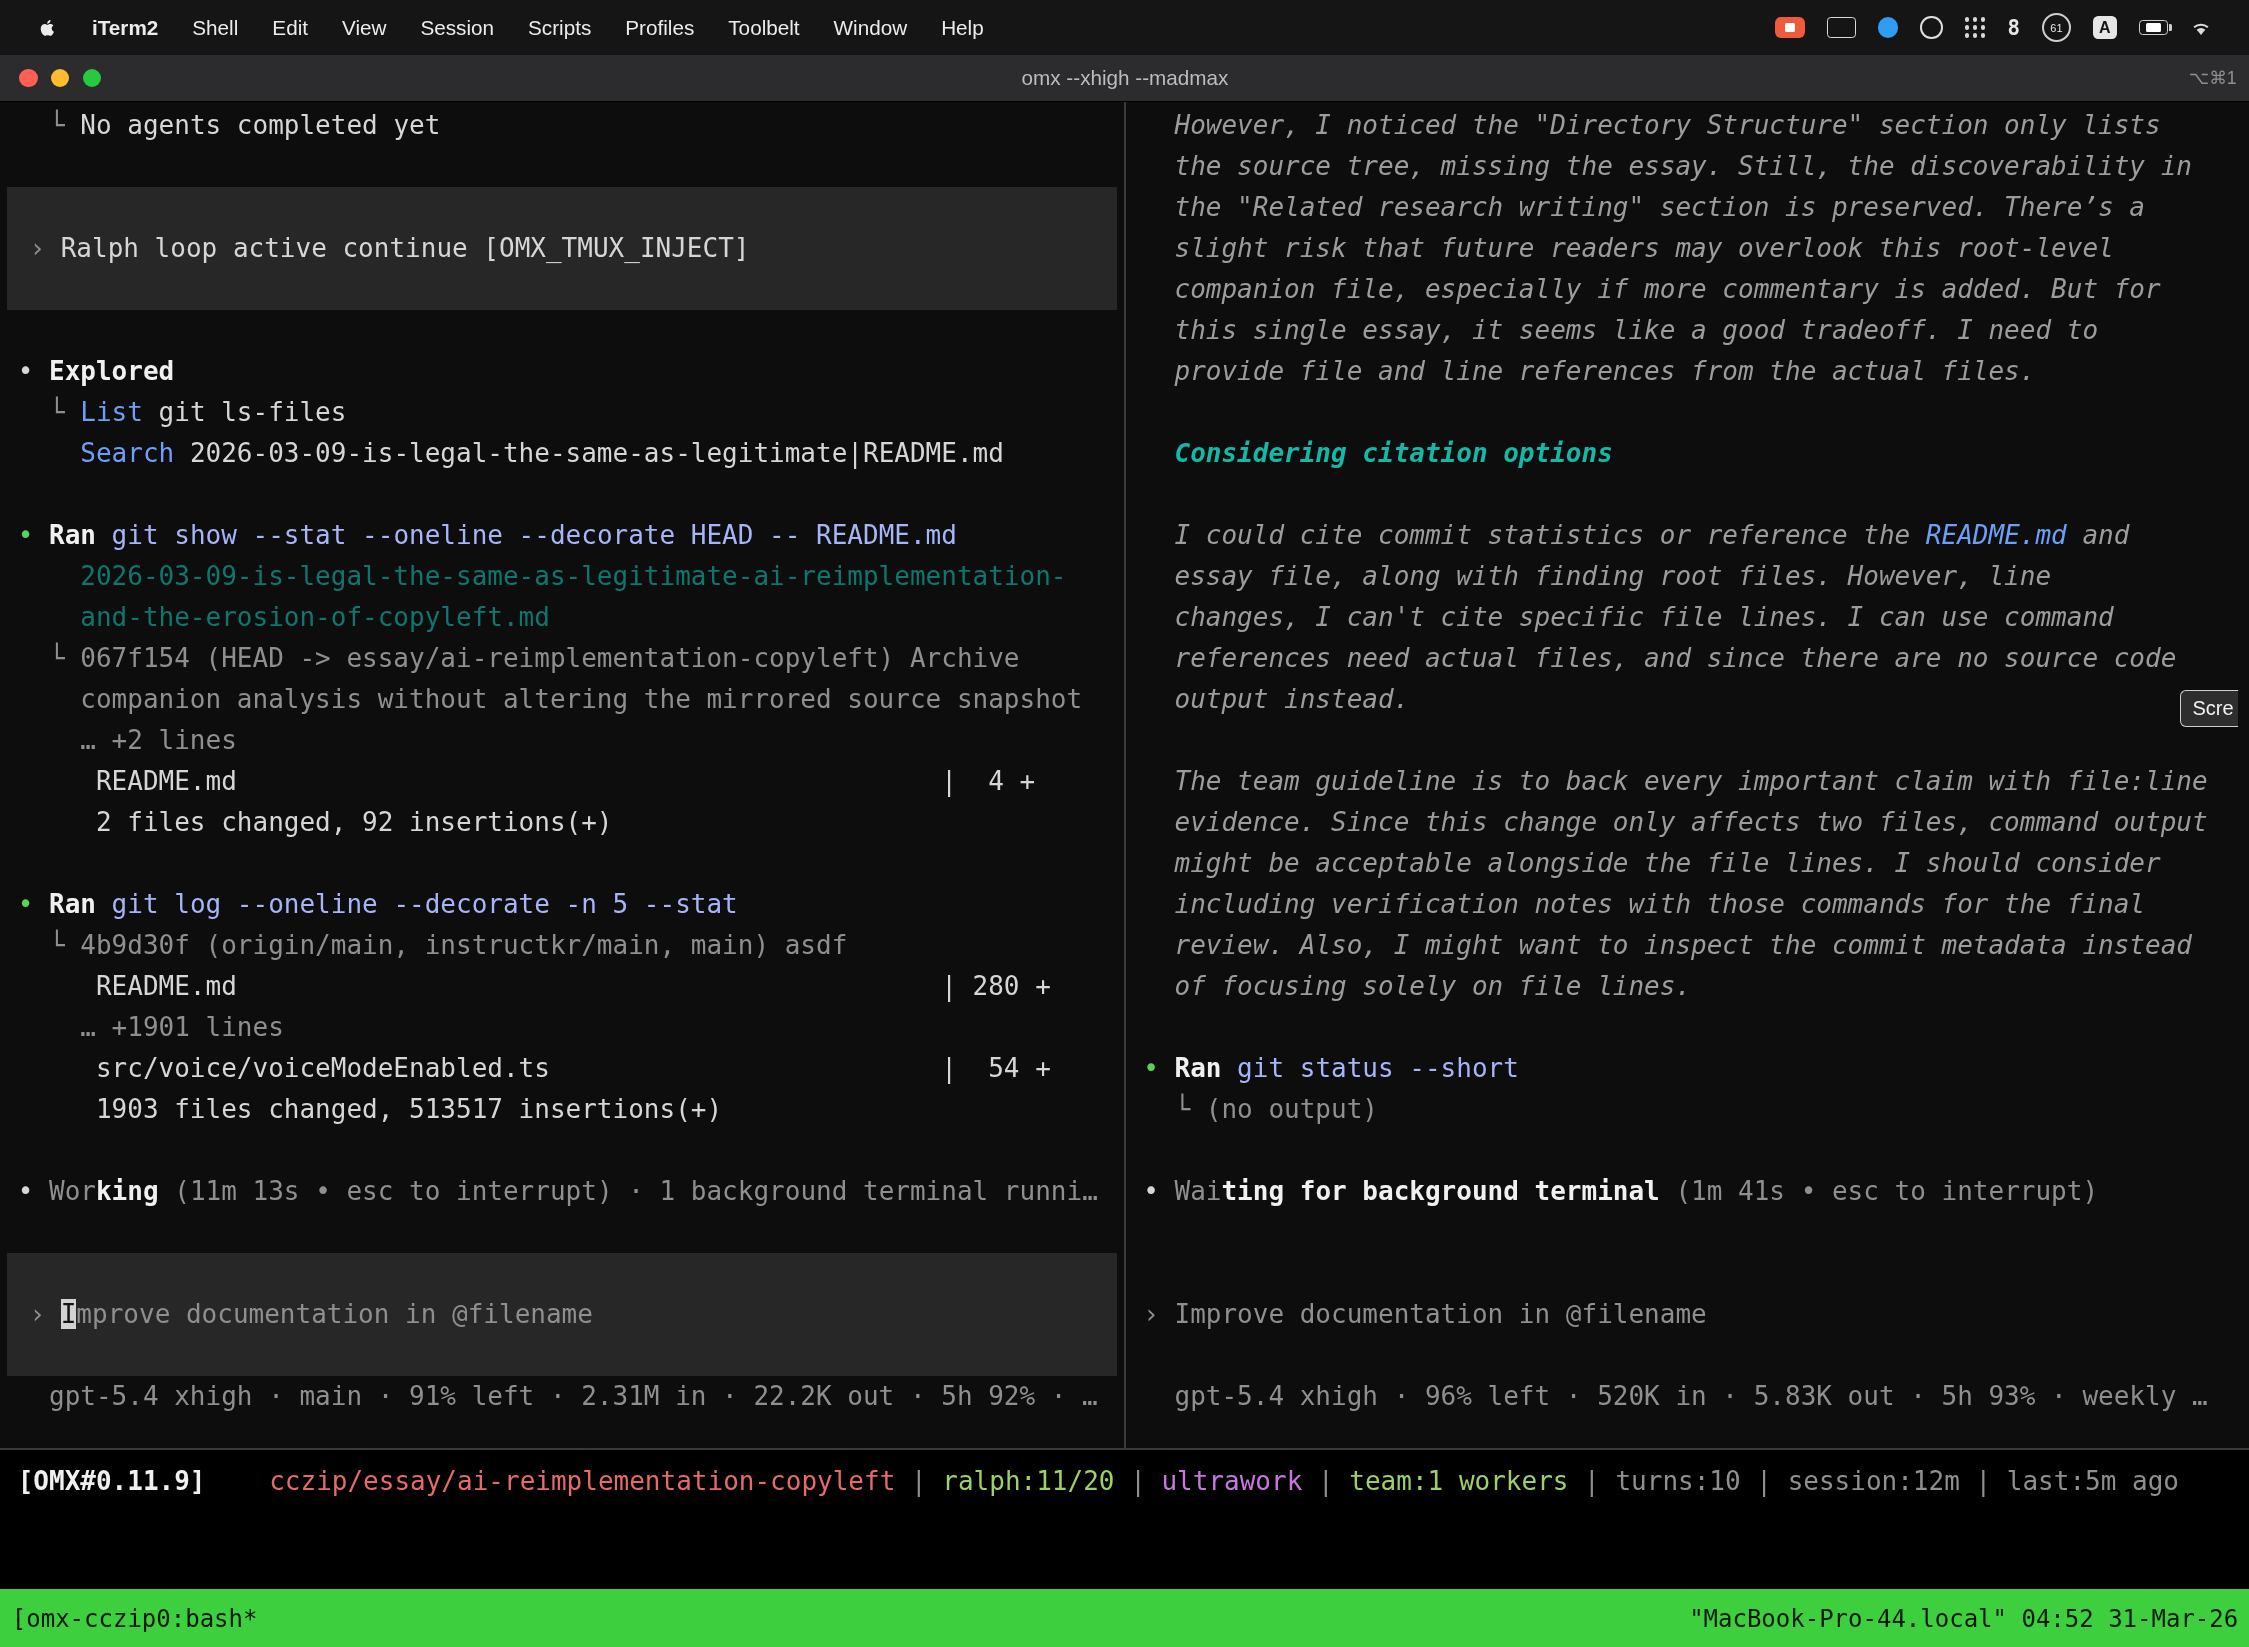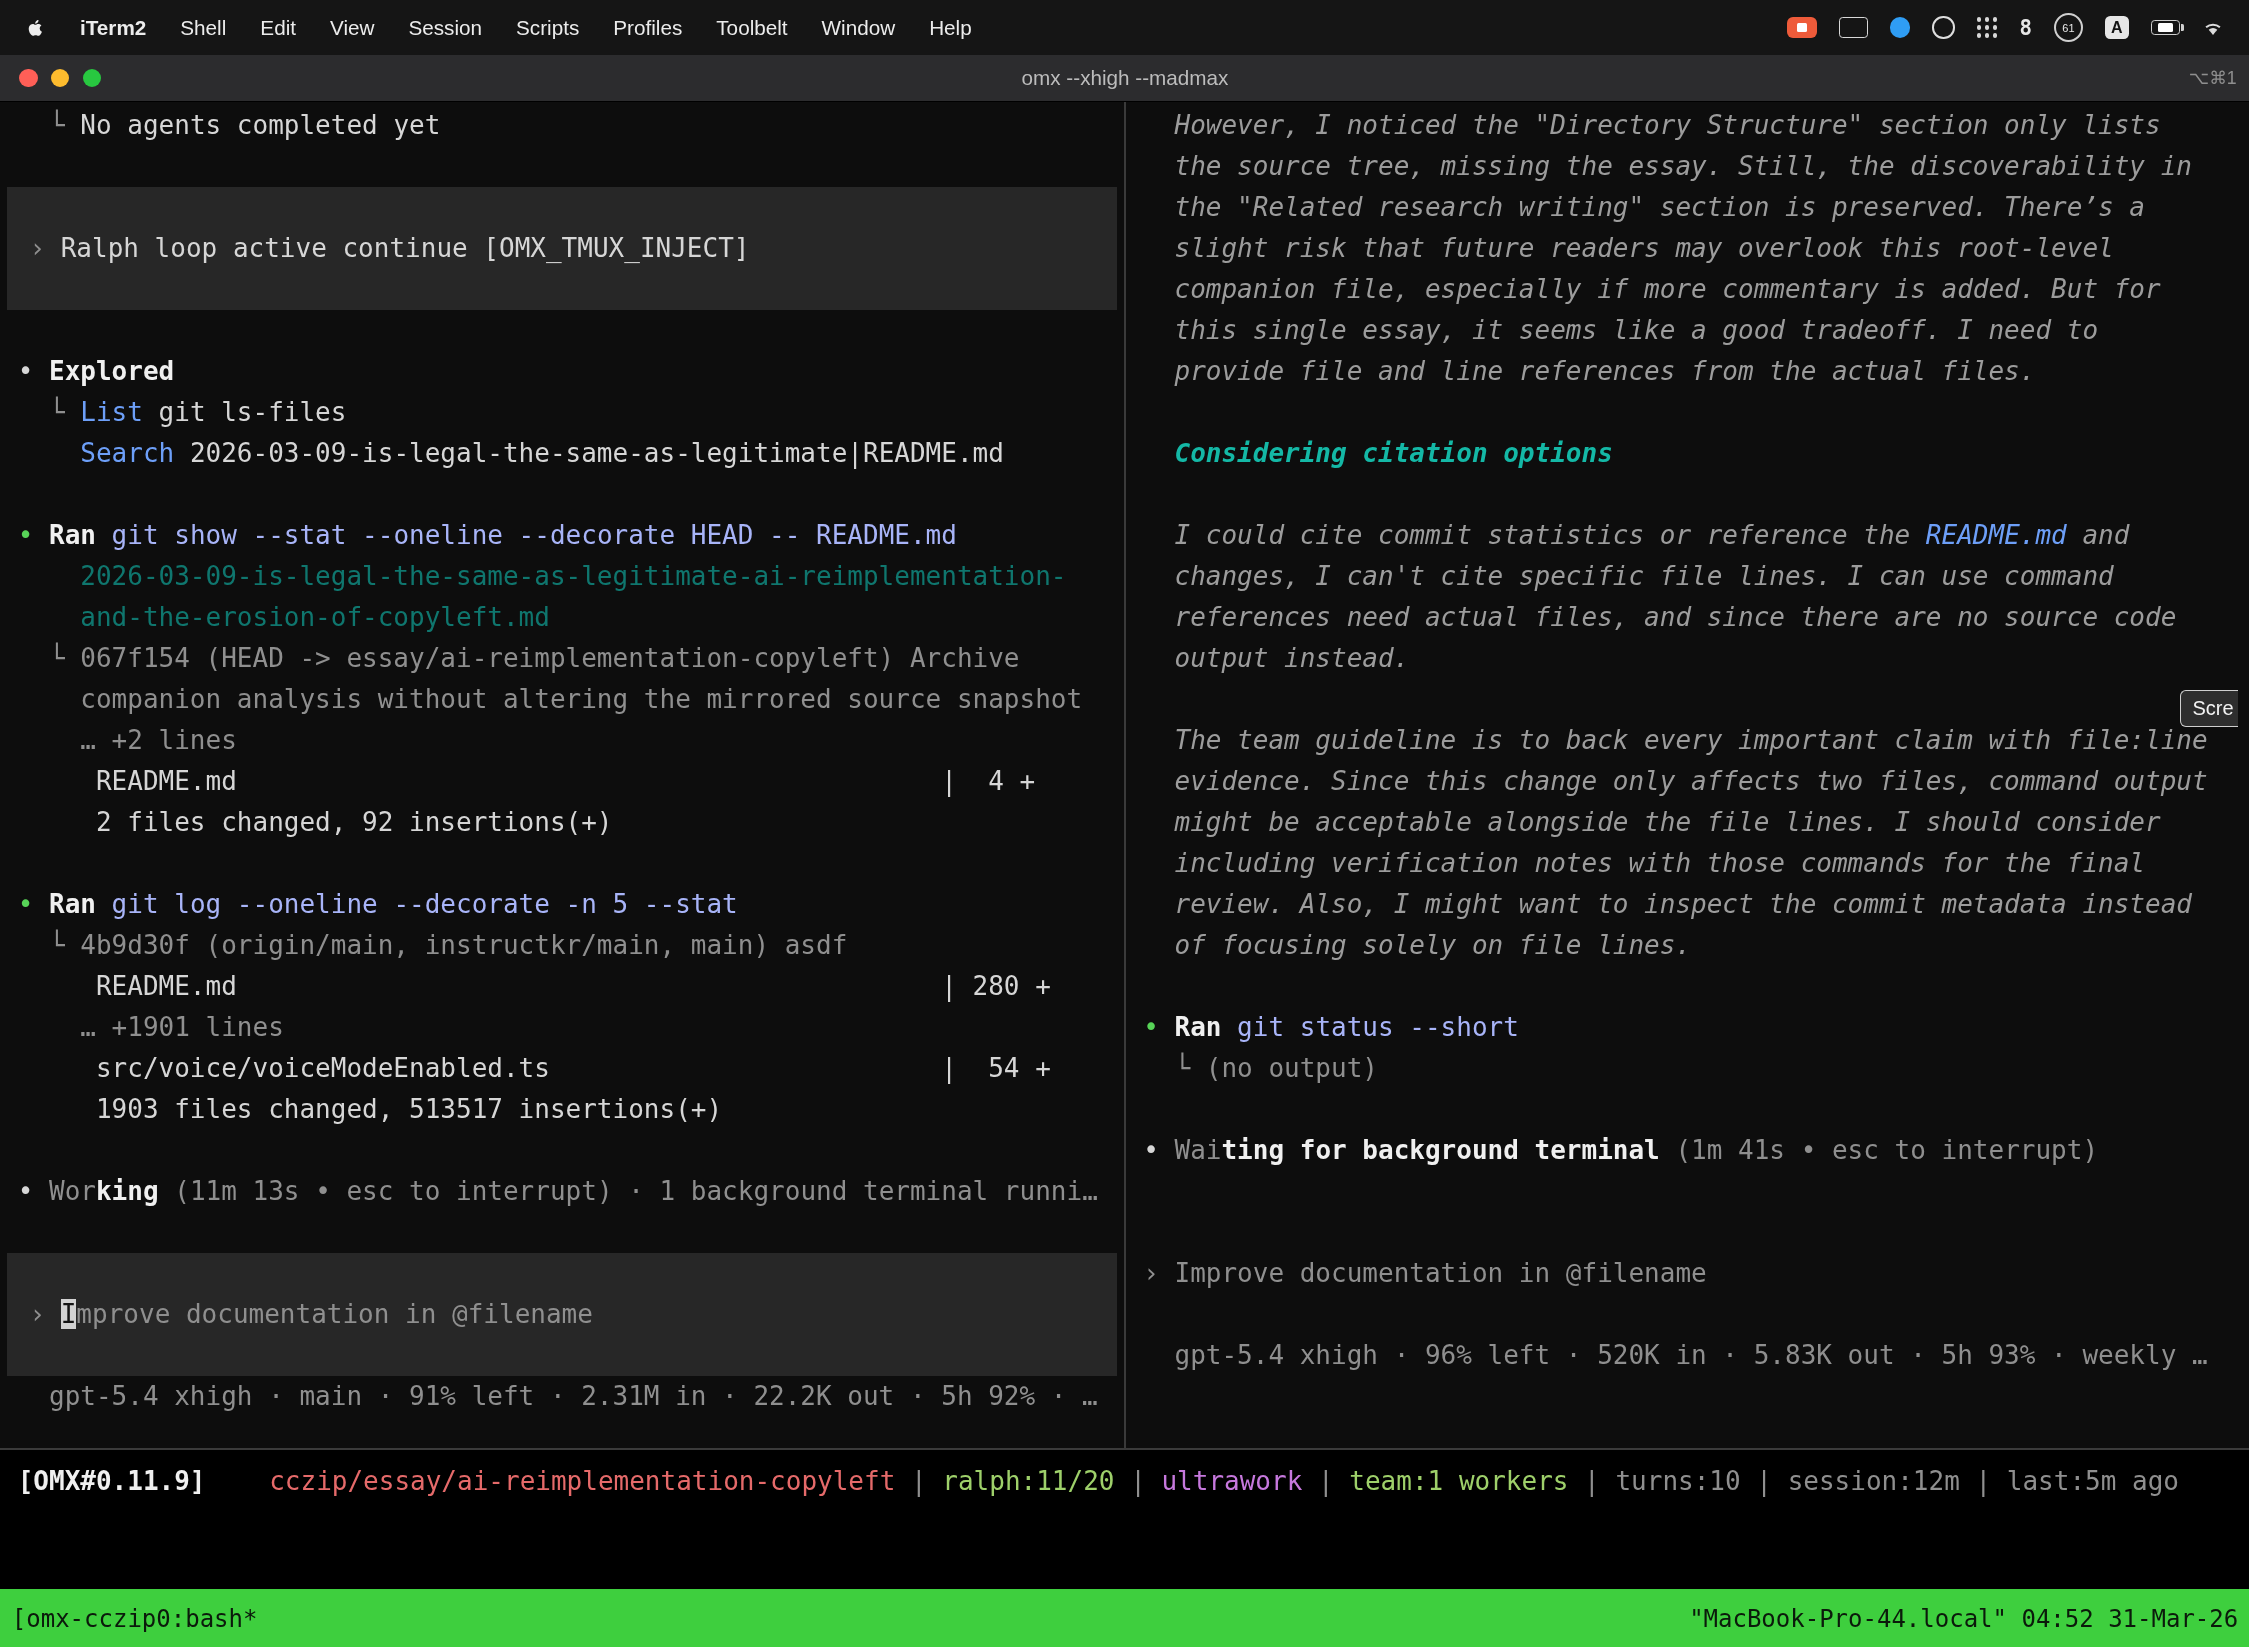--- a/index.html
+++ b/index.html
@@ -1,20 +1,20 @@
 <!DOCTYPE html>
 <html style="font-size:11.8px"><head>
 <meta charset="utf-8">
 <style>
   html,body{margin:0;padding:0;background:#000;}
   body{width:2250px;height:1648px;overflow:hidden;}
   .screen{position:relative;width:2250px;height:1648px;display:flex;flex-direction:column;background:#000;font-family:"DejaVu Sans Mono",monospace;}
 
   
-  .menubar{flex:0 0 55px;background:#151515;display:flex;align-items:center;padding:0 26px;color:#ececec;font-family:"Liberation Sans",sans-serif;font-size:20.7px;}
+  .menubar{flex:0 0 55px;background:#151515;display:flex;align-items:center;padding:0 38px;color:#ececec;font-family:"Liberation Sans",sans-serif;font-size:20.7px;}
   .menu-left{display:flex;align-items:center;gap:34px;}
   .menu-item{cursor:default;}
   .menu-item.app{font-weight:700;}
   .apple-logo svg{width:20px;height:20px;fill:#ececec;display:block;}
   .menu-right{margin-left:auto;display:flex;align-items:center;gap:22px;}
   .mi{display:flex;align-items:center;justify-content:center;}
   .rec-icon{width:29.5px;height:20.7px;border-radius:5.9px;background:#ee5b3a;display:flex;align-items:center;justify-content:center;}
   .rec-icon i{width:9.6px;height:9.6px;background:#fff;border-radius:1.5px;display:block;}
   .kb-icon{width:26.6px;height:19px;border:1.5px solid #d8d8d8;border-radius:3.7px;}
   .blue-icon{width:20.7px;height:20.7px;border-radius:50%;background:#2f9df4;}
@@ -172,20 +172,21 @@
         <div class="tl"><span class="sg-it">  the source tree, missing the essay. Still, the discoverability in</span></div>
         <div class="tl"><span class="sg-it">  the "Related research writing" section is preserved. There’s a</span></div>
         <div class="tl"><span class="sg-it">  slight risk that future readers may overlook this root-level</span></div>
         <div class="tl"><span class="sg-it">  companion file, especially if more commentary is added. But for</span></div>
         <div class="tl"><span class="sg-it">  this single essay, it seems like a good tradeoff. I need to</span></div>
         <div class="tl"><span class="sg-it">  provide file and line references from the actual files.</span></div>
         <div class="tl"></div>
         <div class="tl"><span class="sg-itb">  Considering citation options</span></div>
         <div class="tl"></div>
         <div class="tl"><span class="sg-it">  I could cite commit statistics or reference the </span><span class="sg-itblue">README.md</span><span class="sg-it"> and</span></div>
+        <div class="tl"><span class="sg-it">  essay file, along with finding root files. However, line</span></div>
         <div class="tl"><span class="sg-it">  changes, I can't cite specific file lines. I can use command</span></div>
         <div class="tl"><span class="sg-it">  references need actual files, and since there are no source code</span></div>
         <div class="tl"><span class="sg-it">  output instead.</span></div>
         <div class="tl"></div>
         <div class="tl"><span class="sg-it">  The team guideline is to back every important claim with file:line</span></div>
         <div class="tl"><span class="sg-it">  evidence. Since this change only affects two files, command output</span></div>
         <div class="tl"><span class="sg-it">  might be acceptable alongside the file lines. I should consider</span></div>
         <div class="tl"><span class="sg-it">  including verification notes with those commands for the final</span></div>
         <div class="tl"><span class="sg-it">  review. Also, I might want to inspect the commit metadata instead</span></div>
         <div class="tl"><span class="sg-it">  of focusing solely on file lines.</span></div>

